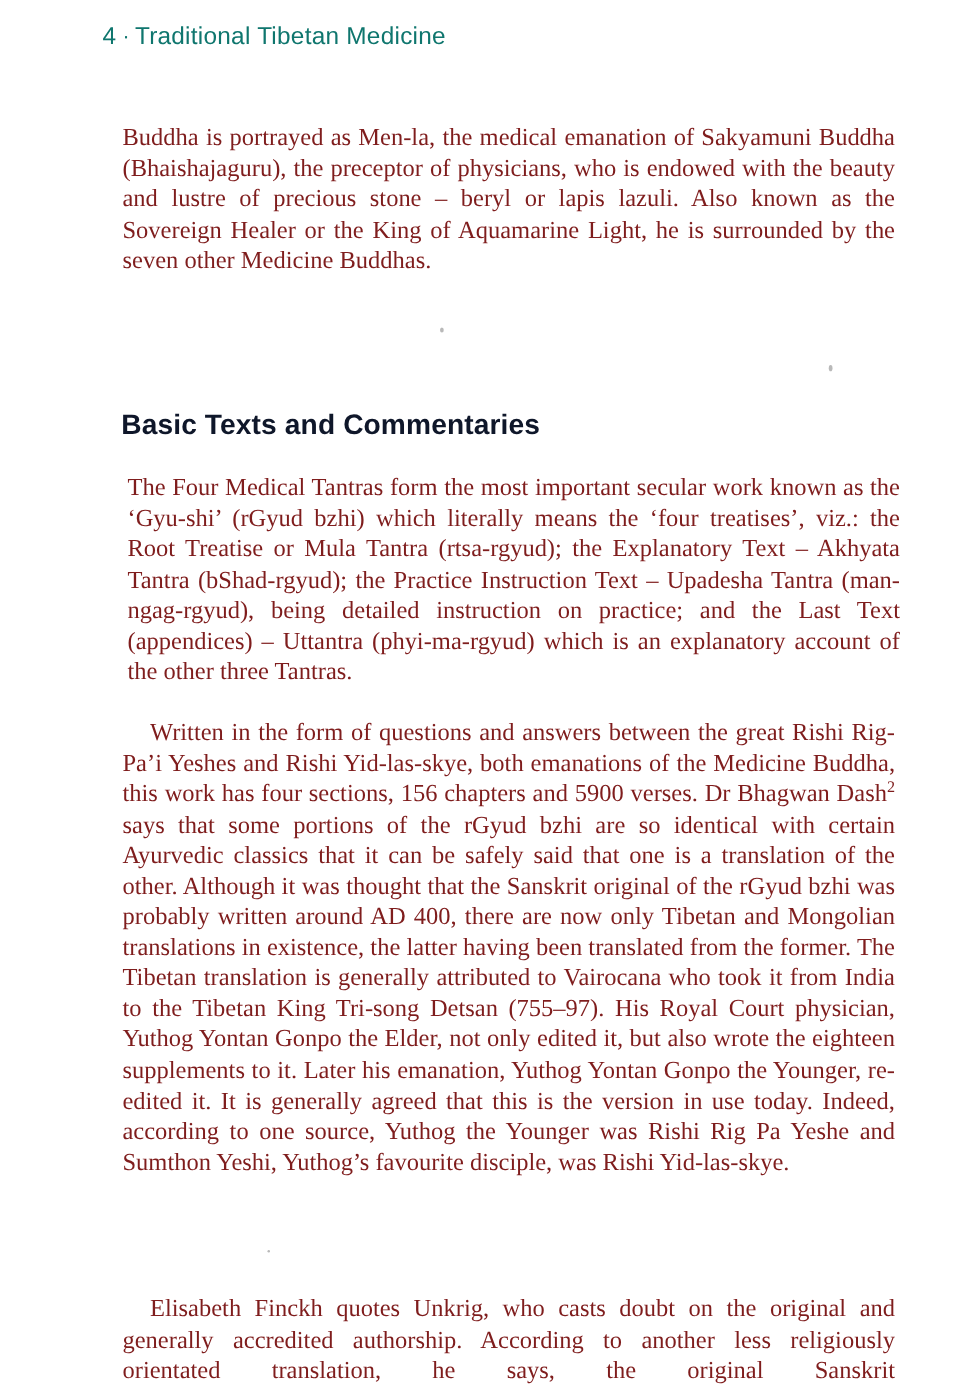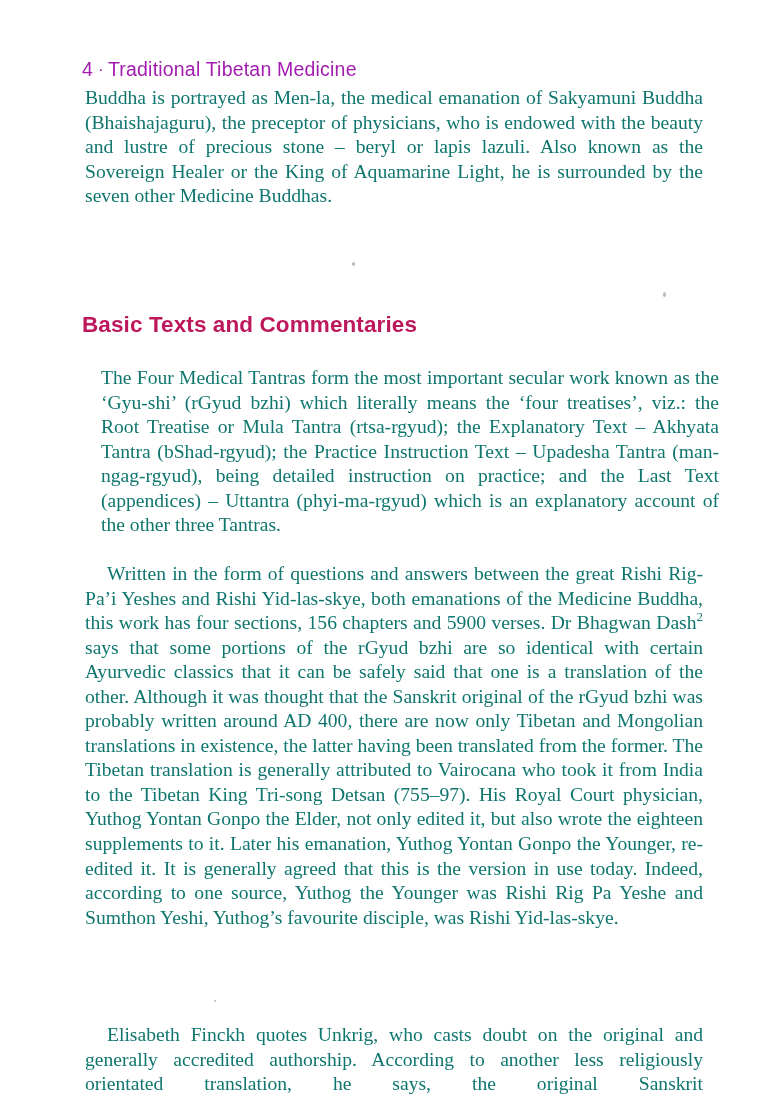--- a/index.html
+++ b/index.html
@@ -24,50 +24,49 @@
   
   .running-head {
     position: absolute;
     left: 82px;
     top: 18px;
     width: 618px;
     font-family: "Liberation Sans", sans-serif;
     font-size: 19.5px;
     font-weight: 400;
     letter-spacing: 0.2px;
-    color: #a21caf;
+    color: #0f766e;
     white-space: nowrap;
-    margin-top: 40px;
   }
   .running-head .folio {
     font-family: "Liberation Sans", sans-serif;
   }
   .running-head .sep {
     padding: 0 4px 0 5px;
     font-size: 17px;
     position: relative;
     top: -1px;
   }
 
   
   .column {
     position: absolute;
     left: 82px;
     top: 0;
     width: 618px;
   }
 
   p.body {
-    margin: 3px;
+    margin: 16px;
     font-family: "Liberation Serif", "DejaVu Serif", serif;
     font-size: 19.6px;
     line-height: 24.55px;
     text-align: justify;
     text-justify: inter-word;
-    color: #0f766e;
+    color: #7f1d1d;
     -webkit-font-smoothing: none;
   }
 
   p.body.indent {
     text-indent: 22px;
     font-family: Liberation Serif, serif;
   }
 
   
   p.body.cont:after {
@@ -77,32 +76,32 @@
   }
 
   sup.fn {
     font-size: 0.66em;
     vertical-align: super;
     line-height: 0;
   }
 
   
   h2.section-heading {
-    margin: 0;
+    margin: 15px;
     font-family: "Liberation Sans", sans-serif;
     font-size: 22.5px;
     font-weight: 700;
     letter-spacing: 0.1px;
-    color: #be185d;
+    color: #0f172a;
   }
 
   
   #para-1       { position: absolute; left: 0;  top: 83px;  width: 618px; }
   #heading-1    { position: absolute; left: 0;  top: 312px; width: 618px; }
-  #para-2       { position: absolute; left: 16px;  top: 363px; width: 618px; }
+  #para-2       { position: absolute; left: 4px;  top: 363px; width: 618px; }
   #para-3       { position: absolute; left: 0;  top: 559px; width: 618px; }
   #para-4       { position: absolute; left: 0;  top: 1020px; width: 618px; }
 
   
   .speck {
     position: absolute;
     background: #b9b9b9;
     border-radius: 50%;
     pointer-events: none;
   }

